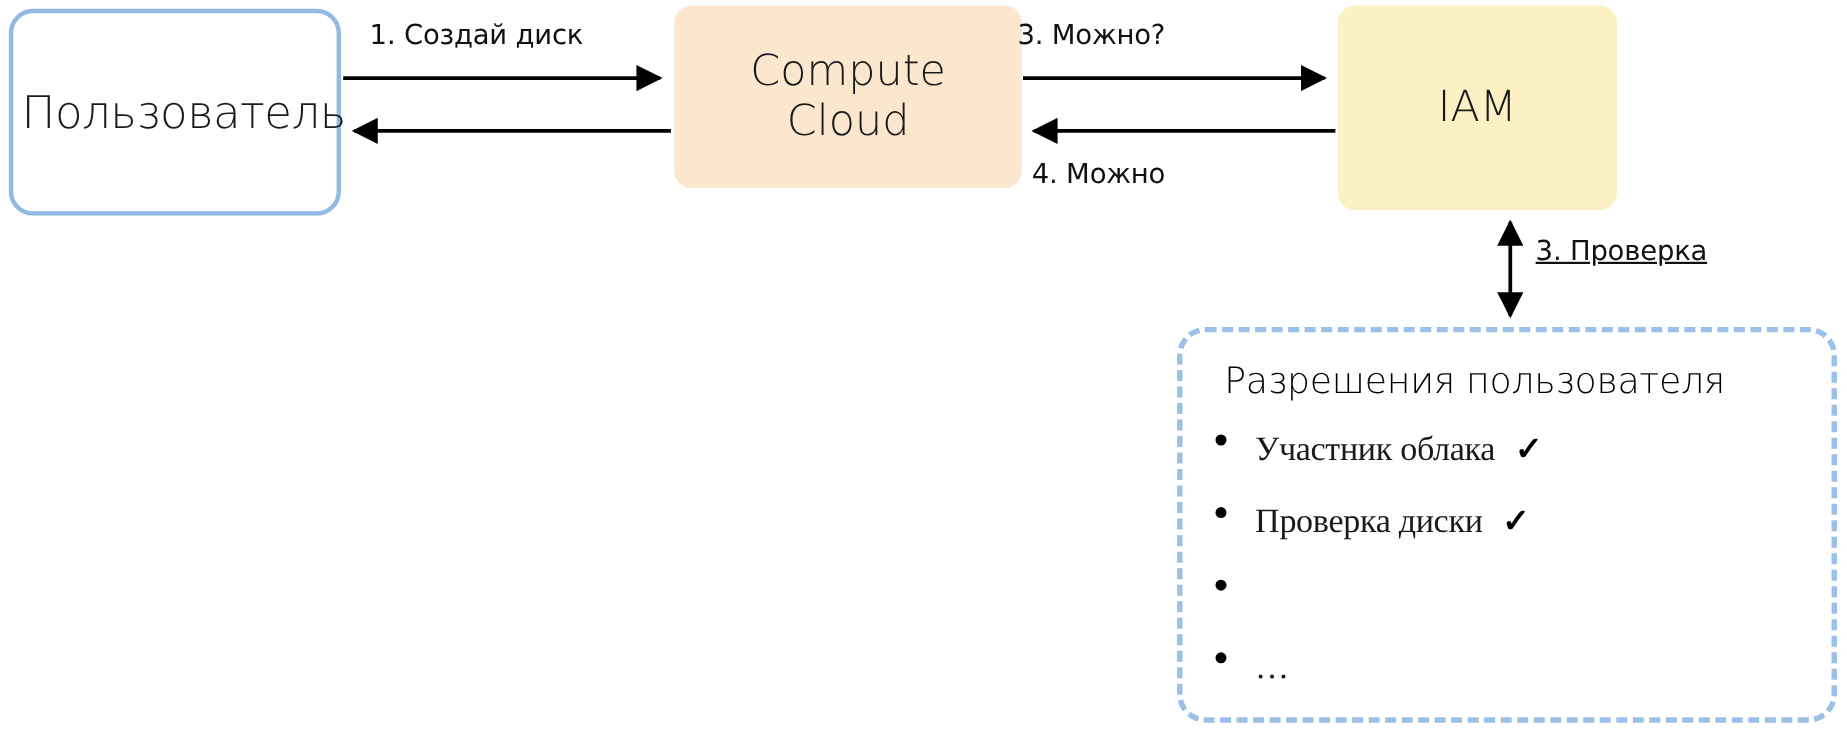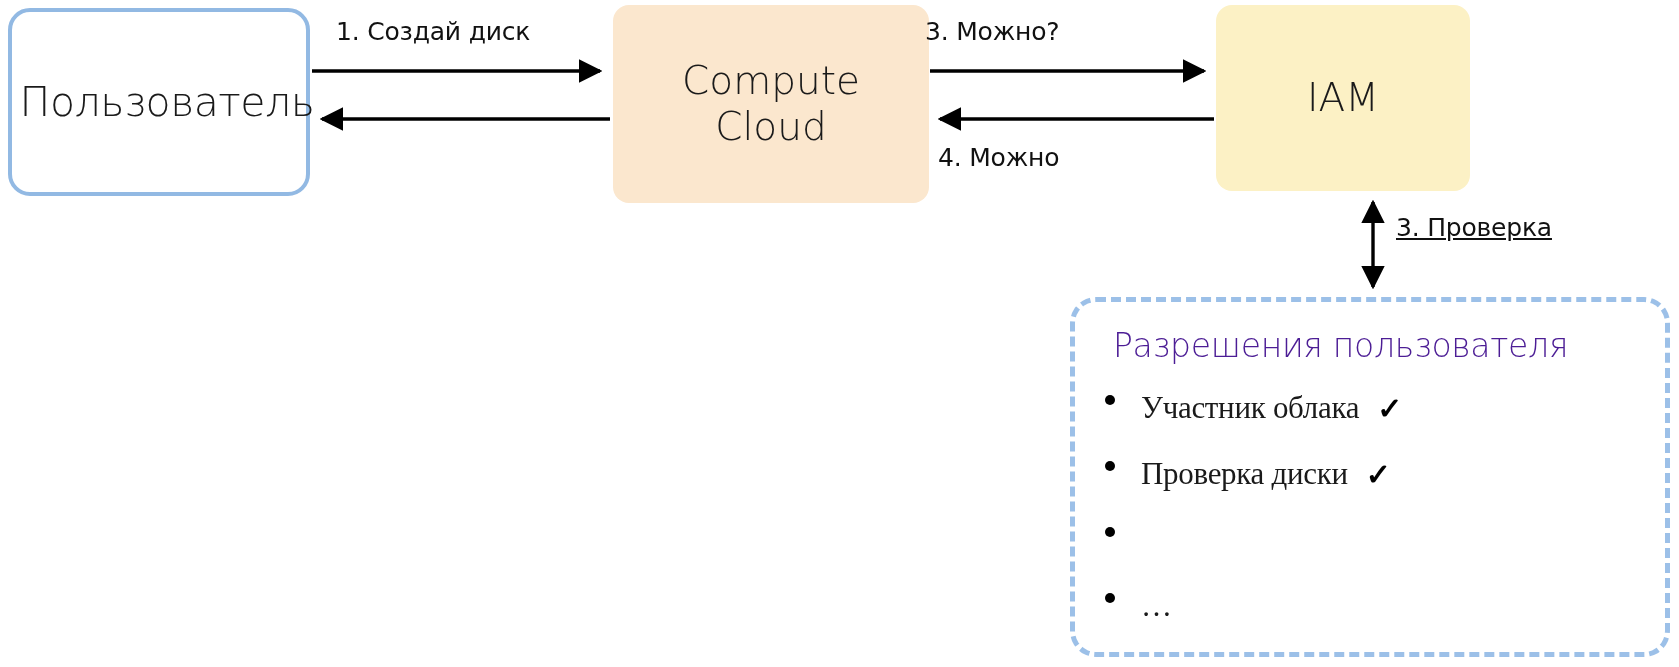--- a/index.html
+++ b/index.html
@@ -44,21 +44,21 @@
     border-radius: 22px;
     font-size: 41px;
     letter-spacing: -0.5px;
     padding-left: 16px;
   }
 
   #node-compute {
     left: 613px;
     top: 5px;
     width: 316px;
-    height: 198px;
+    height: 166px;
     background: #fbe7ce;
     border-radius: 16px;
     font-size: 39px;
     letter-spacing: 0px;
   }
 
   #node-iam {
     left: 1216px;
     top: 5px;
     width: 254px;
@@ -78,21 +78,21 @@
     box-sizing: border-box;
     border: 5px dashed #9cc0e8;
     border-radius: 26px;
     background: #ffffff;
     padding: 18px 20px 10px 30px;
   }
   #panel-title {
     font-family: "DejaVu Sans", sans-serif;
     font-weight: 300;
     font-size: 33px;
-    color: #4c1d95;
+    color: #000000;
     letter-spacing: -0.3px;
     margin: 6px 0 10px 8px;
     white-space: nowrap;
   }
   #permissions-list {
     list-style: none;
     margin: 0;
     padding: 0;
   }
   #permissions-list li {

